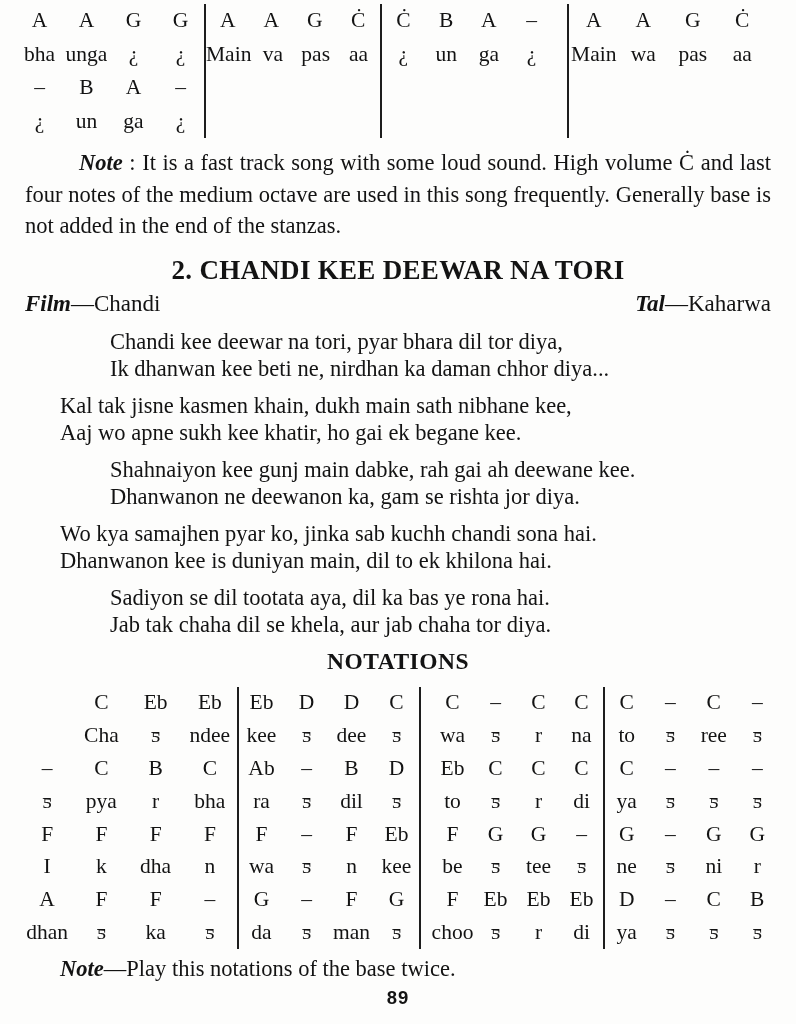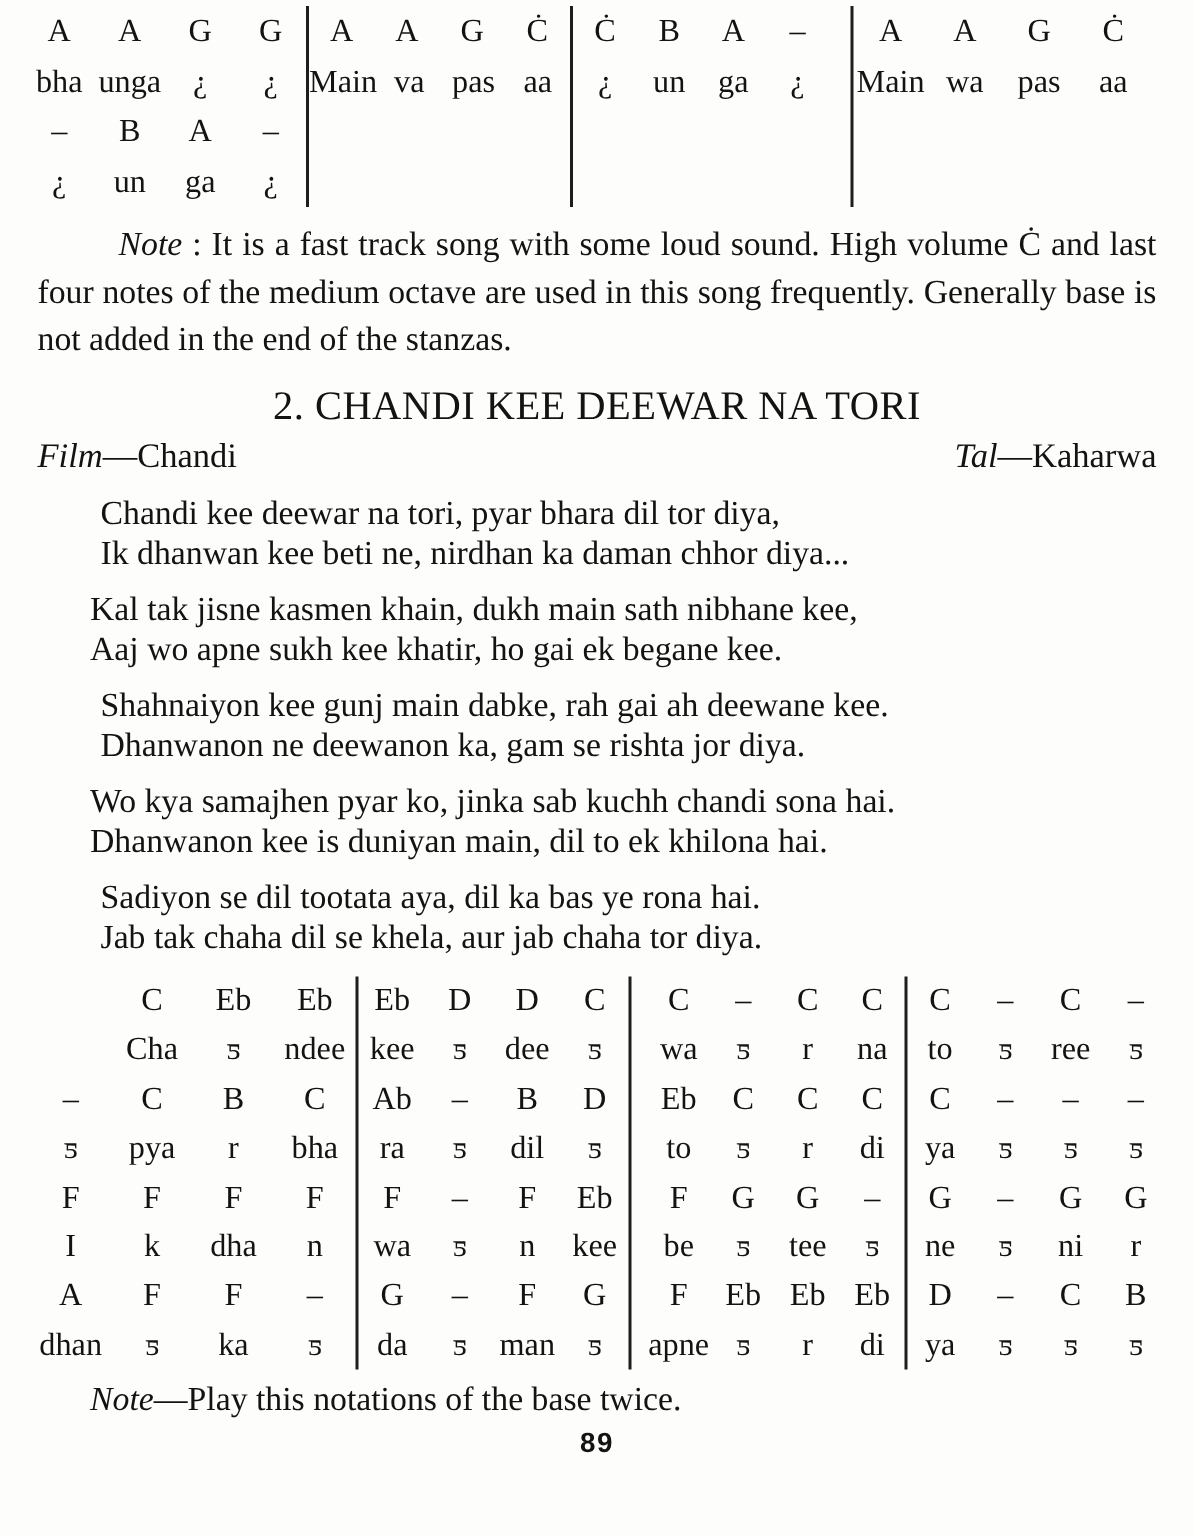--- a/index.html
+++ b/index.html
@@ -31,35 +31,35 @@
   #base-score .measure:nth-child(2){ width:182px; }
   #base-score .measure:nth-child(3){ width:184px; padding-left:10px; }
   #base-score .measure:nth-child(4){ width:176px; }
 
   
   .note-para {
     margin:9px 25px 0 25px;
     font-size:22.5px; line-height:31.5px;
     text-align:justify; text-indent:54px;
   }
-  .bi { font-weight:normal; font-style:italic; }
+  .bi { font-weight:bold; font-style:italic; }
 
   .song-title {
     margin-top:13px; text-align:center;
-    font-size:27px; font-weight:normal; letter-spacing:.3px;
+    font-size:27px; font-weight:bold; letter-spacing:.3px;
   }
   .credits {
     display:flex; justify-content:space-between;
     margin:5px 25px 0 25px; font-size:23px;
   }
 
   .lyrics { margin-top:11px; }
   .verse { margin-bottom:9px; font-size:22.5px; line-height:27.5px; }
   .verse.flush  { margin-left:60px; }
-  .verse.indent { margin-left:67px; }
+  .verse.indent { margin-left:110px; }
 
   .notations-heading {
     margin-top:8px; text-align:center;
     font-size:23.5px; font-weight:bold; letter-spacing:.5px;
   }
   .section-label {
     margin:6px 0 0 25px;
     font-size:23px; font-weight:bold; font-style:italic;
   }
 
@@ -208,20 +208,21 @@
       <div class="verse flush">
         <div>Wo kya samajhen pyar ko, jinka sab kuchh chandi sona hai.</div>
         <div>Dhanwanon kee is duniyan main, dil to ek khilona hai.</div>
       </div>
       <div class="verse indent">
         <div>Sadiyon se dil tootata aya, dil ka bas ye rona hai.</div>
         <div>Jab tak chaha dil se khela, aur jab chaha tor diya.</div>
       </div>
     </div>
 
+  <div class="notations-heading">NOTATIONS</div>
 
   <div id="base-score" class="score">
       <div class="measure">
         <div class="srow">
           <span class="cell"></span>
           <span class="cell">C</span>
           <span class="cell">Eb</span>
           <span class="cell">Eb</span>
         </div>
         <div class="srow">
@@ -354,21 +355,21 @@
           <span class="cell">tee</span>
           <span class="cell">ƽ</span>
         </div>
         <div class="srow">
           <span class="cell">F</span>
           <span class="cell">Eb</span>
           <span class="cell">Eb</span>
           <span class="cell">Eb</span>
         </div>
         <div class="srow">
-          <span class="cell">apne</span>
+          <span class="cell">choo</span>
           <span class="cell">ƽ</span>
           <span class="cell">r</span>
           <span class="cell">di</span>
         </div>
       </div>
       <div class="measure">
         <div class="srow">
           <span class="cell">C</span>
           <span class="cell">–</span>
           <span class="cell">C</span>

